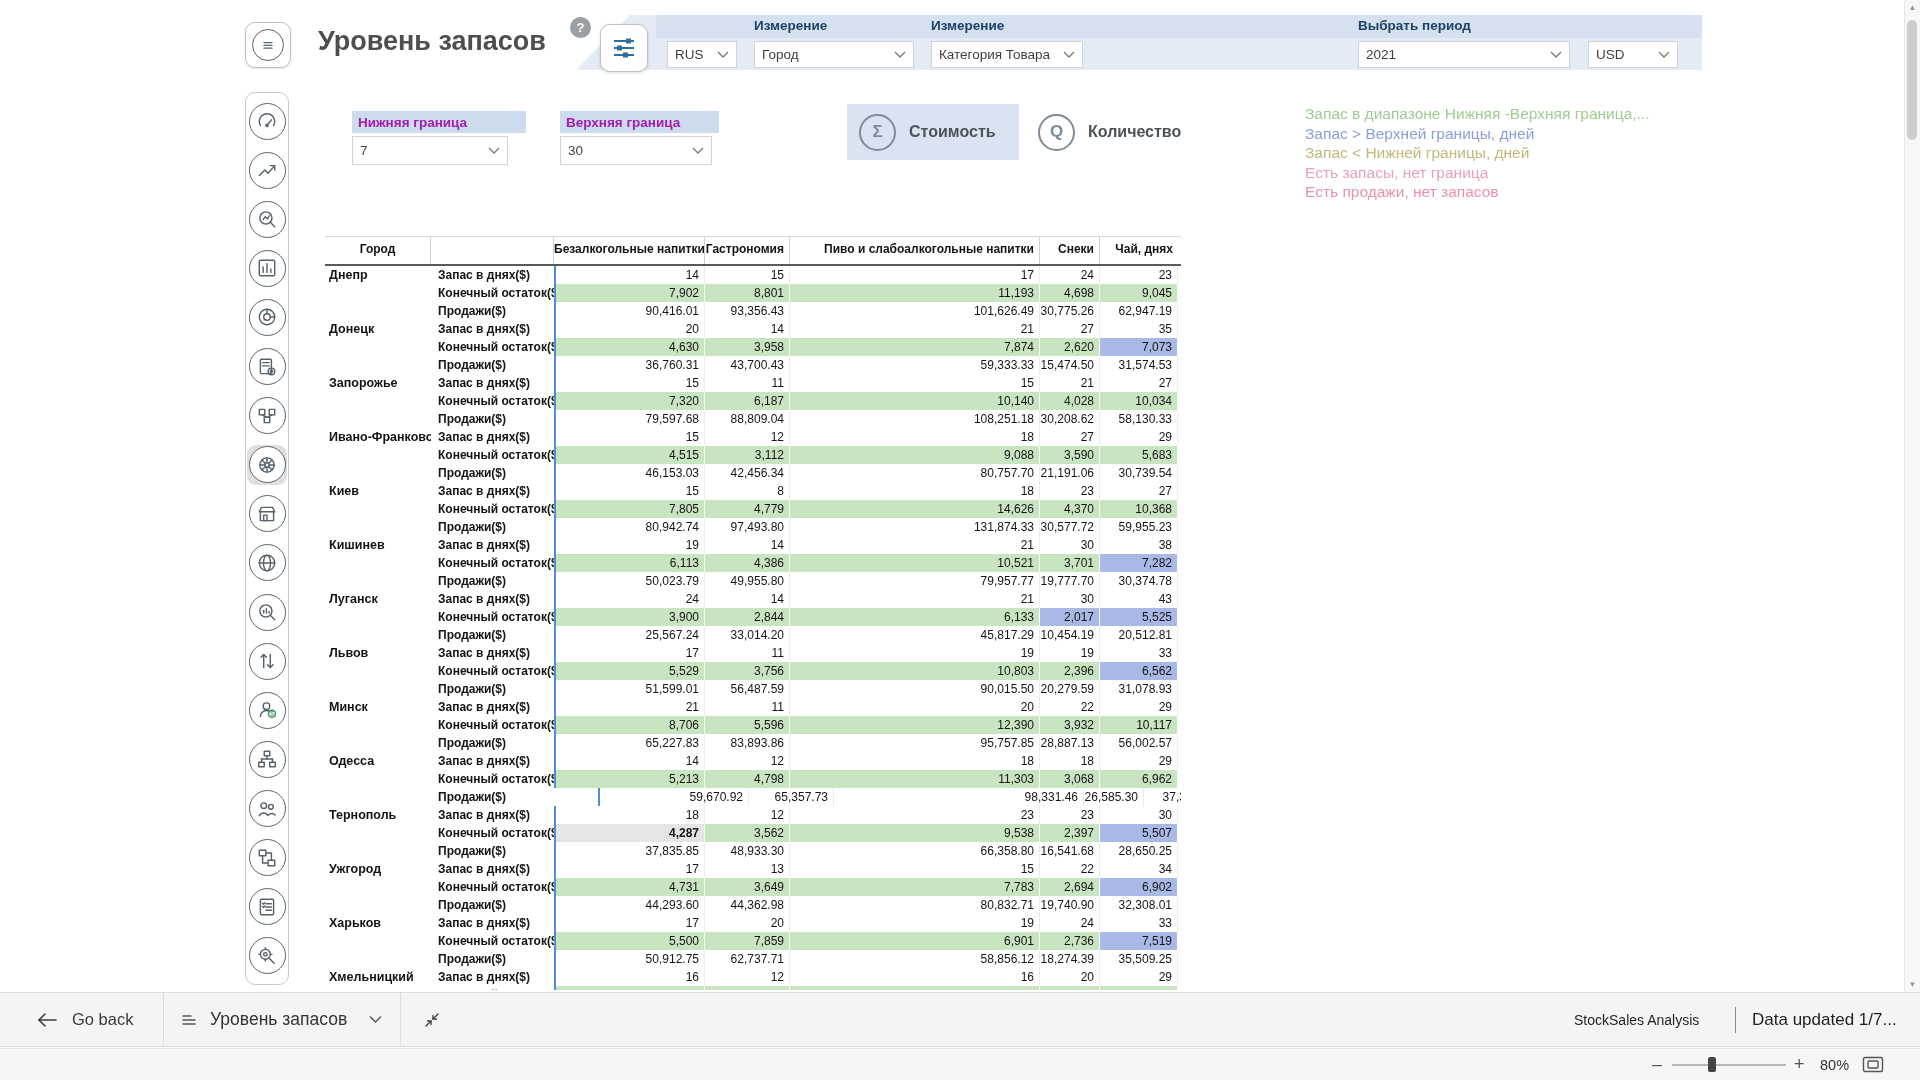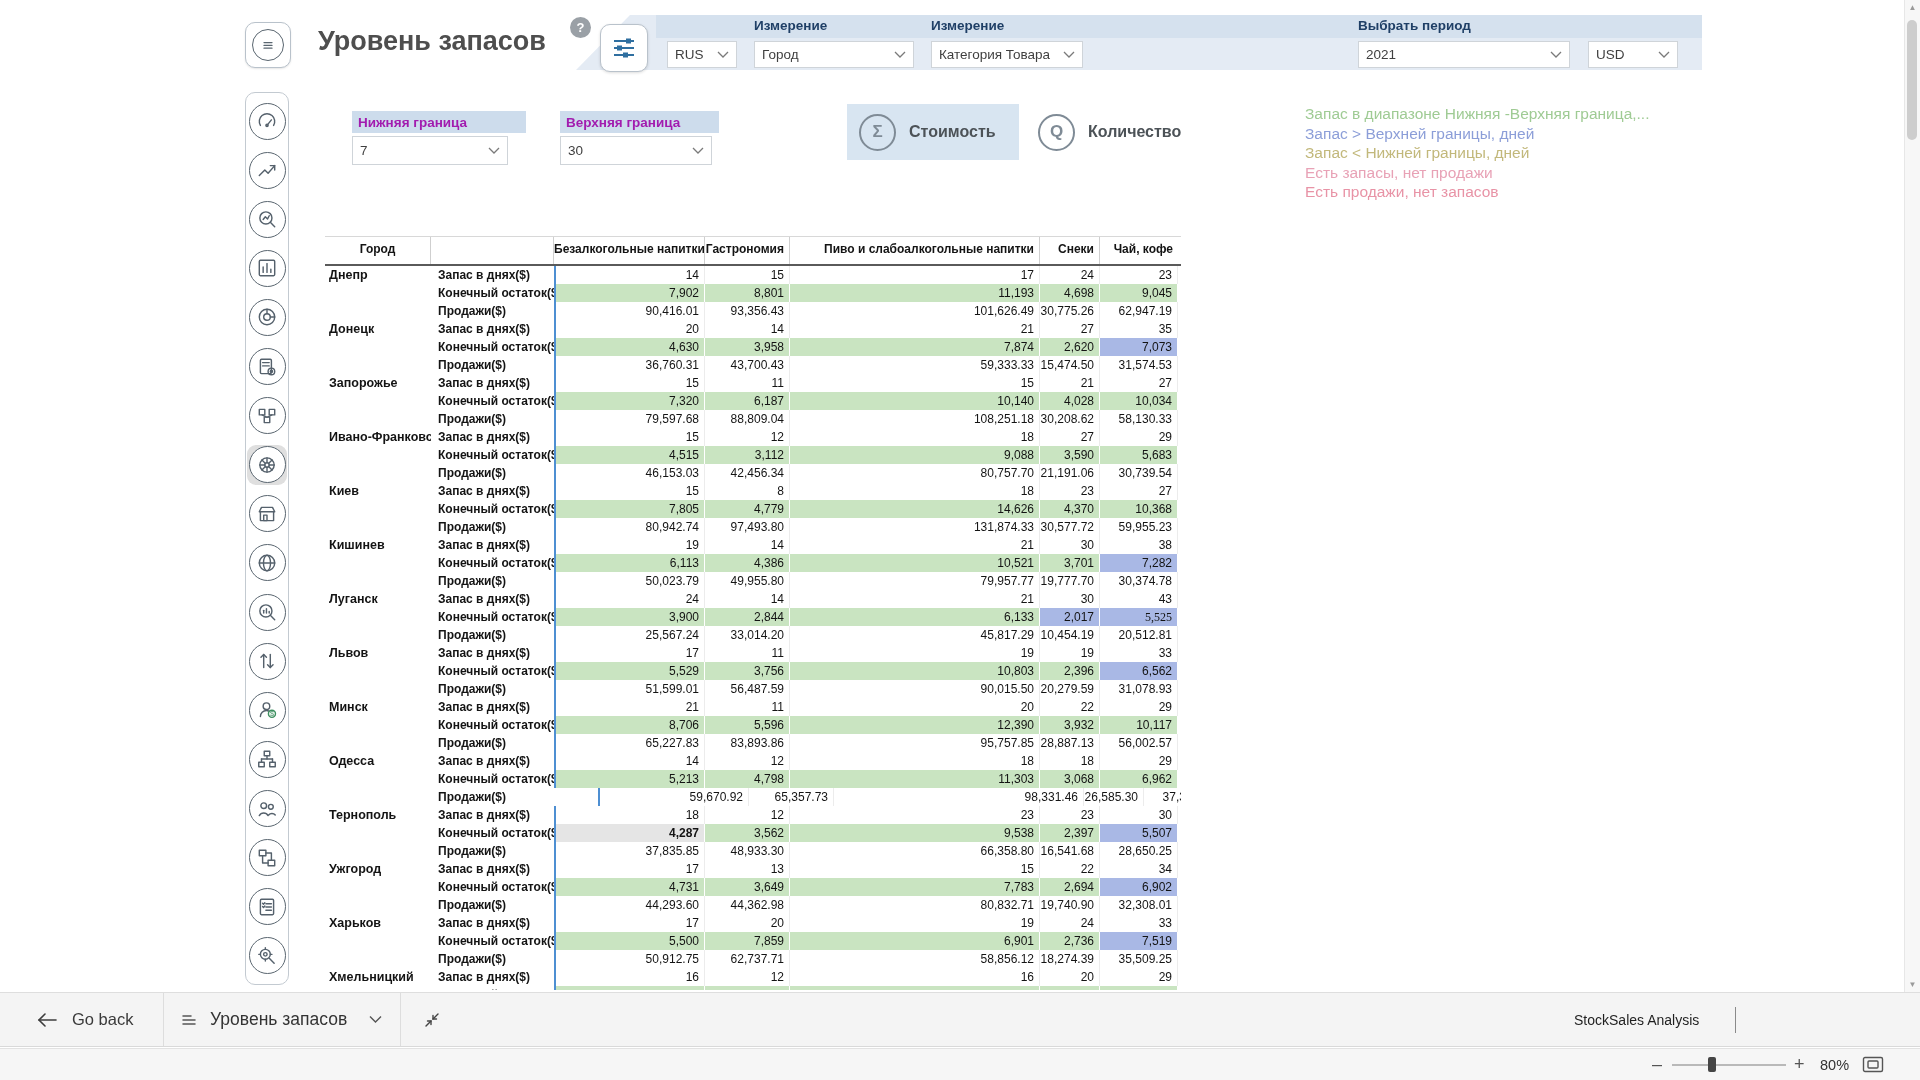--- a/index.html
+++ b/index.html
@@ -352,33 +352,33 @@
 </div>
 <div class="measure" style="left:1026px;width:170px">
   <span class="mcircle">Q</span>
   <span>Количество</span>
 </div>
 
 <div class="legend" id="legend">
     <div style="color: rgb(159, 203, 148);">Запас в диапазоне Нижняя -Верхняя граница,...</div>
     <div style="color: rgb(140, 158, 216);">Запас &gt; Верхней границы, дней</div>
     <div style="color: rgb(194, 184, 123);">Запас &lt; Нижней границы, дней</div>
-    <div style="color: rgb(232, 162, 182);">Есть запасы, нет продажи</div>
+    <div style="color: rgb(232, 162, 182);">Есть запасы, нет граница</div>
     <div style="color: rgb(232, 147, 166);">Есть продажи, нет запасов</div>
   </div>
 
 <div class="matrix" id="matrix">
     <div class="mrow mhead">
       <div class="mc hcity" style="width: 106px;">Город</div>
       <div class="mc " style="width: 123px;"></div>
       <div class="mc num" style="width: 151px;">Безалкогольные напитки</div>
       <div class="mc num" style="width: 85px;">Гастрономия</div>
       <div class="mc num" style="width: 250px;">Пиво и слабоалкогольные напитки</div>
       <div class="mc num" style="width: 60px;">Снеки</div>
-      <div class="mc num" style="width: 78px;">Чай, кофе</div>
+      <div class="mc num" style="width: 78px;">Чай, днях</div>
     </div>
     <div class="mrow">
       <div class="mc city" style="width: 106px;">Днепр</div>
       <div class="mc metric" style="width: 123px;">Запас в днях($)</div>
       <div class="mc num val firstval" style="width: 151px;">14</div>
       <div class="mc num val" style="width: 85px;">15</div>
       <div class="mc num val" style="width: 250px;">17</div>
       <div class="mc num val" style="width: 60px;">24</div>
       <div class="mc num val" style="width: 78px;">23</div>
     </div>
@@ -544,21 +544,21 @@
       <div class="mc num val" style="width: 60px;">30</div>
       <div class="mc num val" style="width: 78px;">43</div>
     </div>
     <div class="mrow">
       <div class="mc city" style="width: 106px;"></div>
       <div class="mc metric" style="width: 123px;">Конечный остаток($)</div>
       <div class="mc num val firstval filled" style="width: 151px; background: rgb(201, 228, 193);">3,900</div>
       <div class="mc num val filled" style="width: 85px; background: rgb(201, 228, 193);">2,844</div>
       <div class="mc num val filled" style="width: 250px; background: rgb(201, 228, 193);">6,133</div>
       <div class="mc num val filled" style="width: 60px; background: rgb(169, 184, 229);">2,017</div>
-      <div class="mc num val filled" style="width: 78px; background: rgb(169, 184, 229); font-family: Liberation Serif, serif;">5,525</div>
+      <div class="mc num val filled" style="width: 78px; background: rgb(169, 184, 229);">5,525</div>
     </div>
     <div class="mrow">
       <div class="mc city" style="width: 106px;"></div>
       <div class="mc metric" style="width: 123px;">Продажи($)</div>
       <div class="mc num val firstval" style="width: 151px;">25,567.24</div>
       <div class="mc num val" style="width: 85px;">33,014.20</div>
       <div class="mc num val" style="width: 250px;">45,817.29</div>
       <div class="mc num val" style="width: 60px;">10,454.19</div>
       <div class="mc num val" style="width: 78px;">20,512.81</div>
     </div>
@@ -774,20 +774,21 @@
   <div class="btxt" style="left:424px">
     <svg width="16" height="16" viewBox="0 0 16 16" stroke="#444" stroke-width="1.4" fill="none" stroke-linecap="round">
       <line x1="9" y1="7" x2="14" y2="2"></line>
         <polyline points="9,3.5 9,7 12.5,7"></polyline>
       <line x1="7" y1="9" x2="2" y2="14"></line>
         <polyline points="7,12.5 7,9 3.5,9"></polyline>
     </svg>
   </div>
   <div class="btxt" style="left:1574px;font-size:14px;color:#1f1f1f">StockSales Analysis</div>
   <div class="vdiv" style="left:1735px;top:14px;height:26px;background:#8a8a8a"></div>
+  <div class="btxt" style="left:1752px;font-size:17px;color:#1f1f1f;width:165px;overflow:hidden;white-space:nowrap">Data updated 1/7...</div>
 </div>
 
 <div class="footer">
   <div class="ftxt" style="left:1652px;font-size:18px;color:#555">–</div>
   <div class="ztrack"></div>
   <div class="zthumb"></div>
   <div class="ftxt" style="left:1794px;font-size:18px;color:#555">+</div>
   <div class="ftxt" style="left:1820px">80%</div>
   <div class="ftxt" style="left:1862px">
     <svg width="22" height="17" viewBox="0 0 22 17" fill="none" stroke="#555" stroke-width="1.4">

